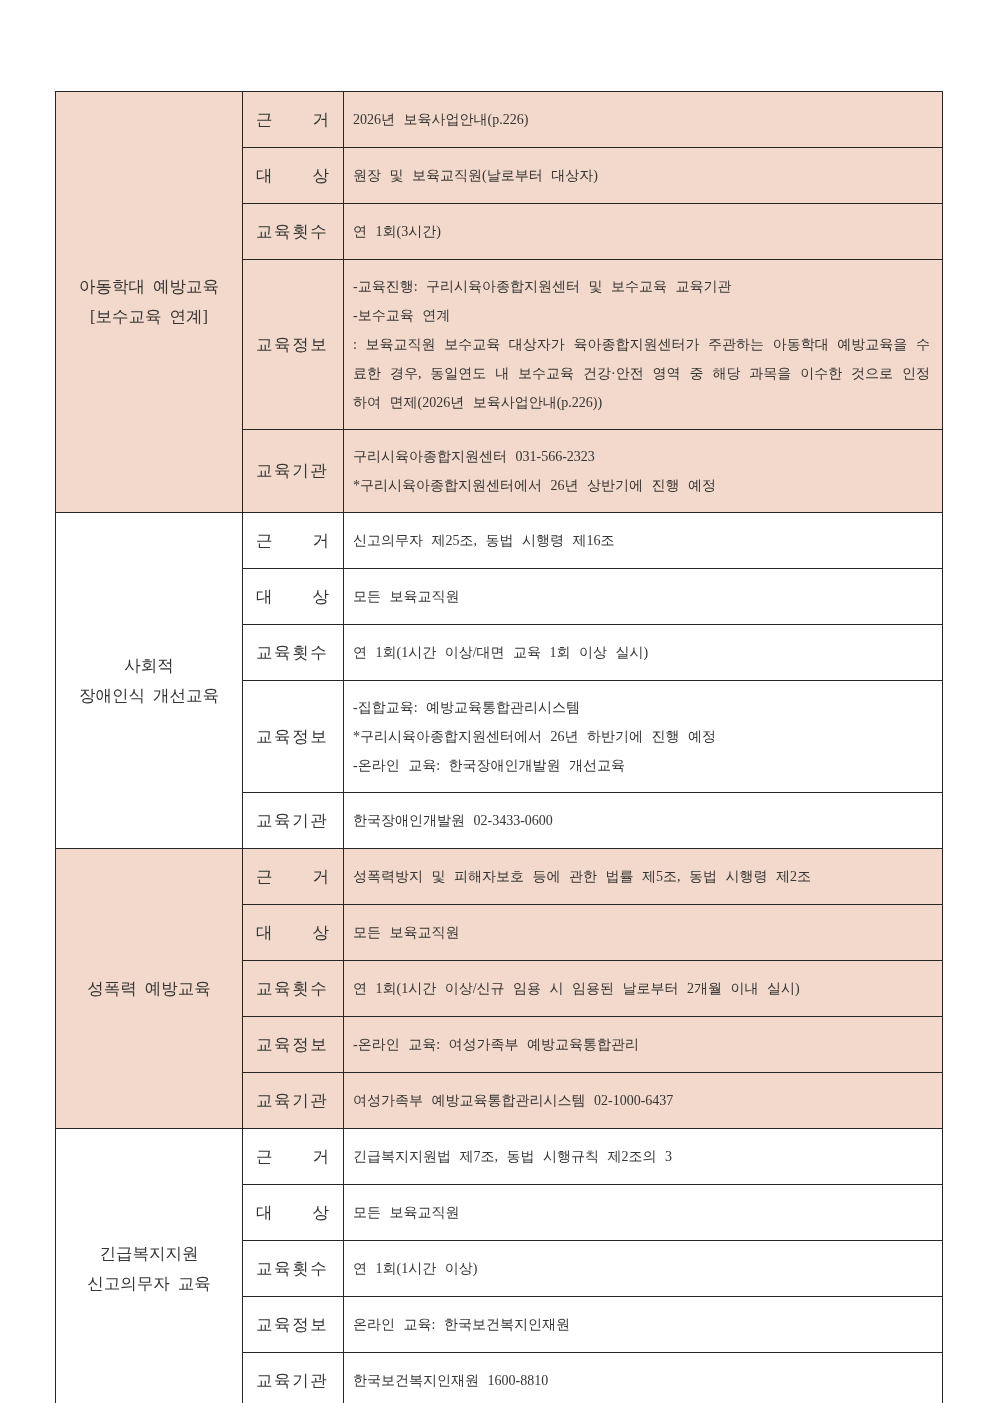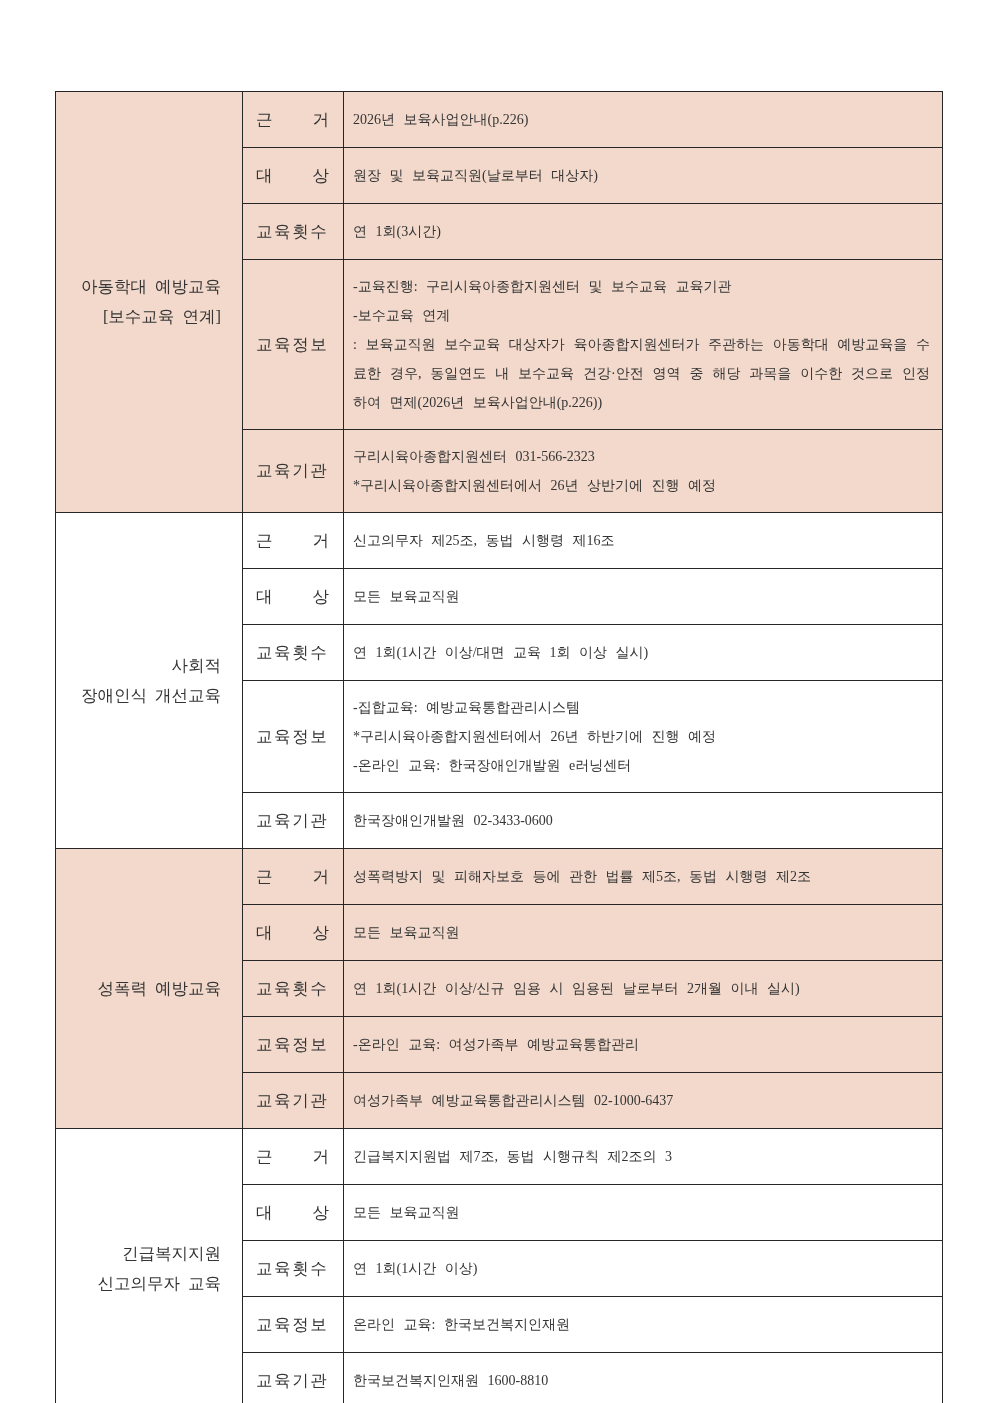--- a/index.html
+++ b/index.html
@@ -27,25 +27,25 @@
   col.c-label { width: 101px; }
   col.c-content { width: 599px; }
   td {
     border: 1.6px solid #262626;
     vertical-align: middle;
     box-sizing: border-box;
   }
   tr { height: 56px; }
   tr.hl td { background: var(--hl, #f2d9cb); }
   td.group-title {
-    text-align: right;
+    text-align: center;
     font-size: 16.5px;
     line-height: 30px;
     word-spacing: 4px;
-    padding: 4px 21px;
+    padding: 4px 0;
   }
   td.label-cell {
     font-size: 16.5px;
     padding: 4px 6px 4px 13px;
     white-space: nowrap;
     overflow: hidden;
   }
   td.label-cell.spread2 { letter-spacing: 40px; }
   td.label-cell.spread4 { letter-spacing: 1.6px; }
   td.content-cell {
@@ -127,21 +127,21 @@
           <td class="label-cell spread4">교육횟수</td>
           <td class="content-cell">
             <div class="content-line">연 1회(1시간 이상/대면 교육 1회 이상 실시)</div>
           </td>
         </tr>
         <tr>
           <td class="label-cell spread4">교육정보</td>
           <td class="content-cell">
             <div class="content-line">-집합교육: 예방교육통합관리시스템</div>
             <div class="content-line">*구리시육아종합지원센터에서 26년 하반기에 진행 예정</div>
-            <div class="content-line">-온라인 교육: 한국장애인개발원 e러닝센터</div>
+            <div class="content-line">-온라인 교육: 한국장애인개발원 개선교육</div>
           </td>
         </tr>
         <tr>
           <td class="label-cell spread4">교육기관</td>
           <td class="content-cell">
             <div class="content-line">한국장애인개발원 02-3433-0600</div>
           </td>
         </tr>
         <tr class="hl">
           <td class="group-title" rowspan="5">

